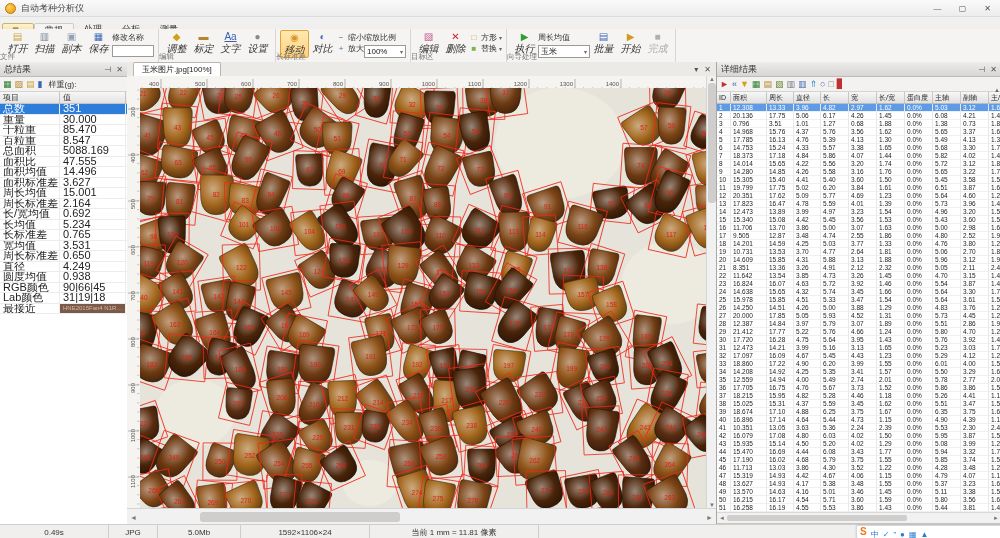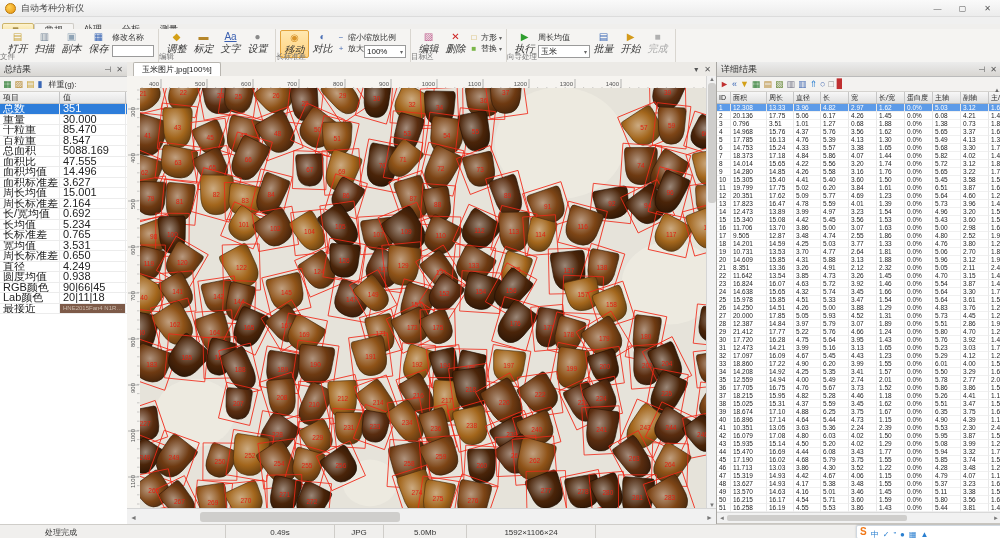--- a/index.html
+++ b/index.html
@@ -342,21 +342,21 @@
         <div class="drow">
           <div>圆度均值</div>
           <div>0.938</div>
         </div>
         <div class="drow">
           <div>RGB颜色</div>
           <div>90|66|45</div>
         </div>
         <div class="drow">
           <div>Lab颜色</div>
-          <div>20|11|18</div>
+          <div>31|19|18</div>
         </div>
         <div class="drow">
           <div>最接近</div>
           <div class="closest">HNE2015Fan4 N1R…</div>
         </div>
       </div>
   </div>
 </div>
 
 <div id="center" class="abs">
@@ -2903,23 +2903,23 @@
         <span>详细结果</span>
       </div>
       <div class="rtab2">
         <span class="ti"></span>
         <span>散粒</span>
       </div>
     </div>
 </div>
 
 <div id="statusbar" class="abs">
-  <div class="seg" style="width:180px;justify-content:flex-start;padding-left:45px">处理完成</div>
   <div class="seg" style="width:108px">0.49s</div>
   <div class="seg" style="width:48px">JPG</div>
   <div class="seg" style="width:82px">5.0Mb</div>
   <div class="seg" style="width:128px">1592×1106×24</div>
+  <div class="seg" style="width:168px">当前 1 mm = 11.81 像素</div>
 </div>
 
 <div id="ime" class="abs">
   <span class="s-logo">S</span>
   <span id="ime-items"><span class="ime-it" style="margin-right: 4px;">中</span><span class="ime-it" style="margin-right: 4px;">✓</span><span class="ime-it" style="margin-right: 4px;">”</span><span class="ime-it" style="margin-right: 4px;">●</span><span class="ime-it" style="margin-right: 4px;">▦</span><span class="ime-it" style="margin-right: 4px;">▲</span></span>
 </div>
 
 </body></html>

